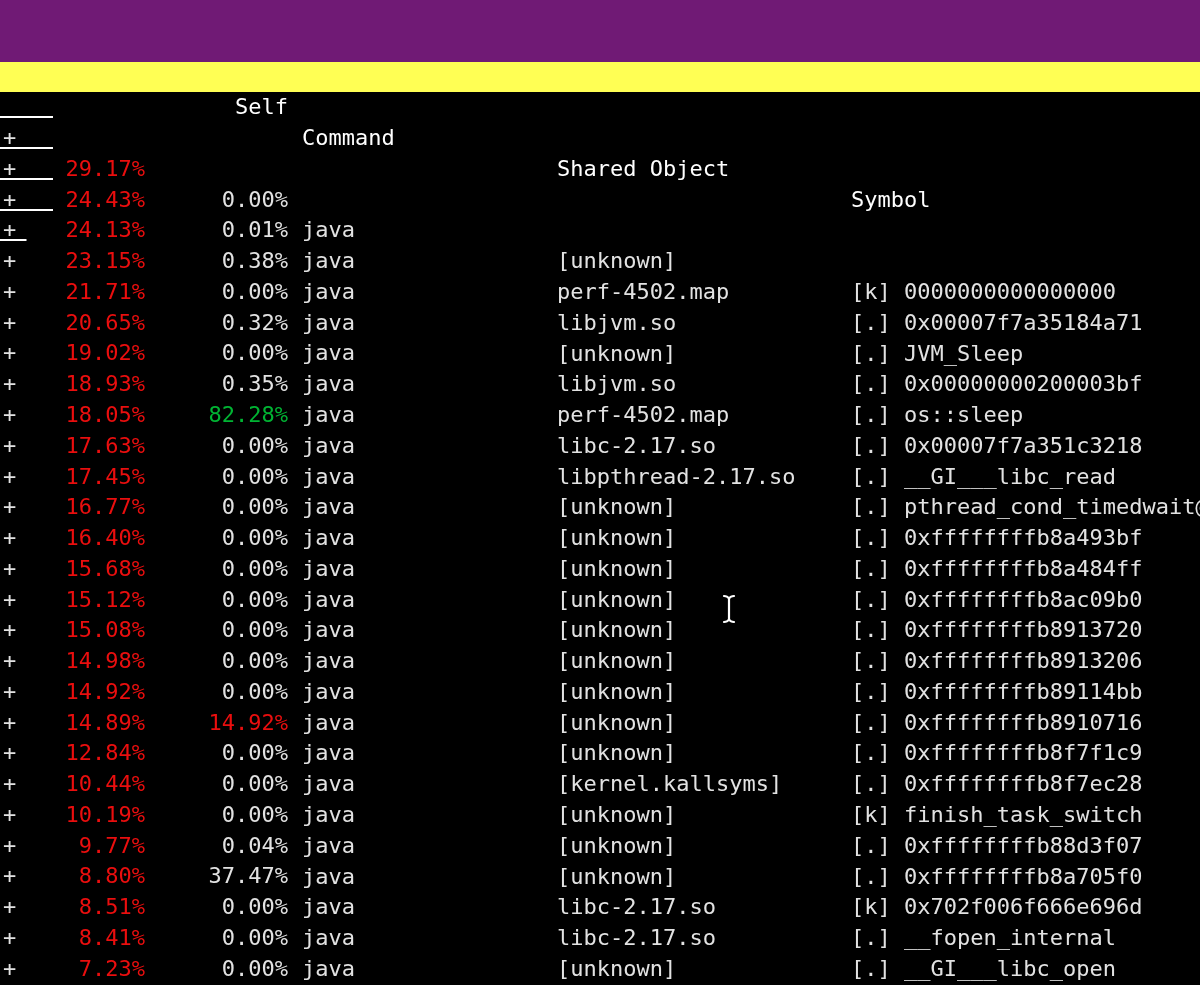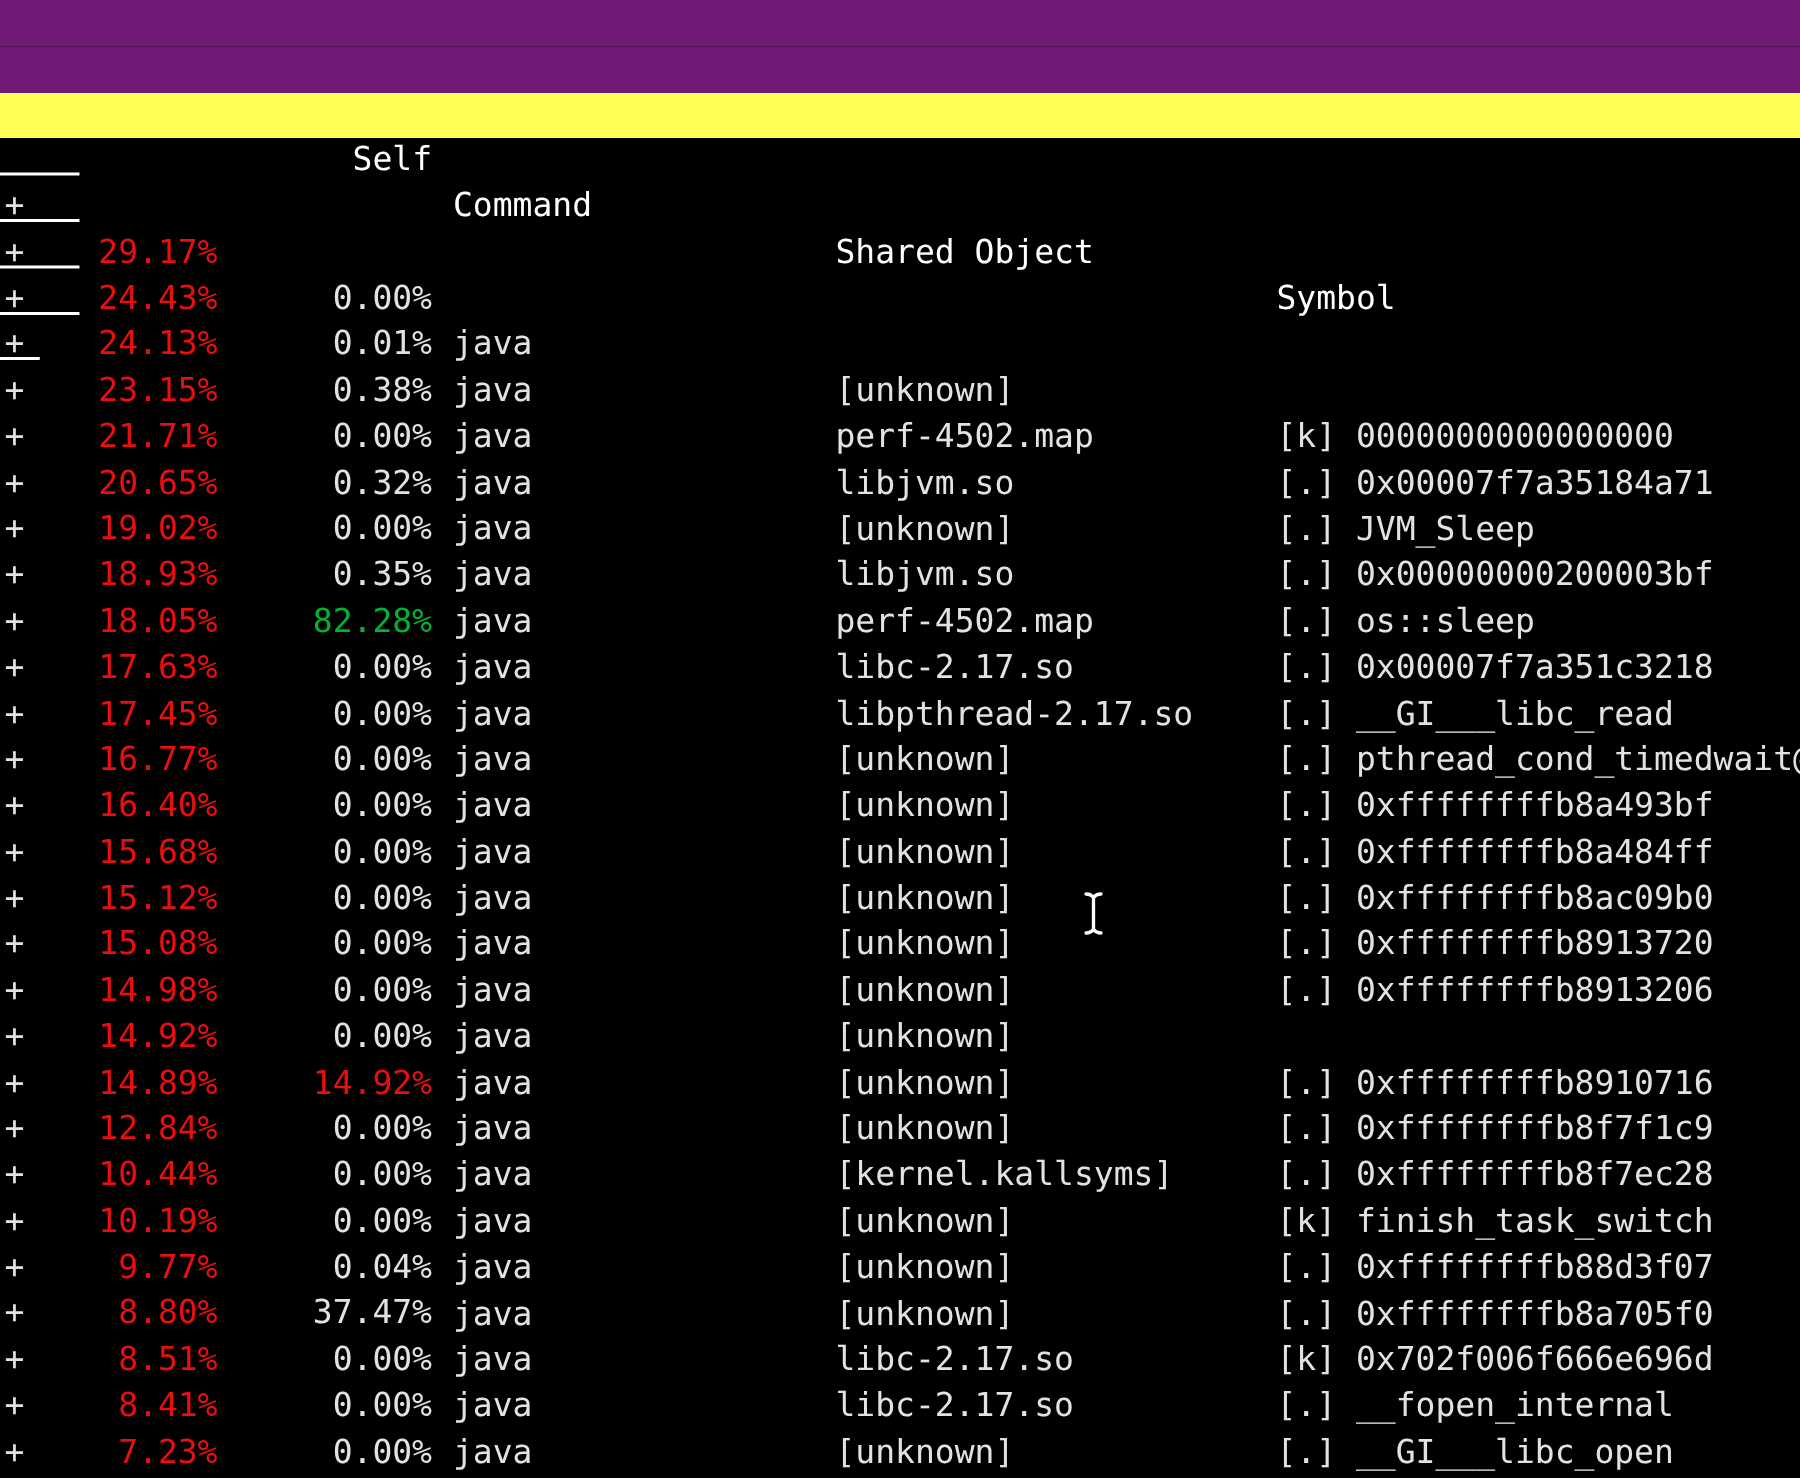--- a/index.html
+++ b/index.html
@@ -216,20 +216,21 @@
     <span class="col-shared">[unknown]</span>
     <span class="col-symbol">[.] 0xffffffffb8913206</span>
   </div>
 
   <div class="line row">
     <span class="plus">+</span>
     <span class="col-children c-red">15.68%</span>
     <span class="col-self c-normal">0.00%</span>
     <span class="col-command">java</span>
     <span class="col-shared">[unknown]</span>
+    <span class="col-symbol">[.] 0xffffffffb89114bb</span>
   </div>
 
   <div class="line row">
     <span class="plus">+</span>
     <span class="col-children c-red">15.12%</span>
     <span class="col-self c-normal">0.00%</span>
     <span class="col-command">java</span>
     <span class="col-shared">[unknown]</span>
     <span class="col-symbol">[.] 0xffffffffb8910716</span>
   </div>

